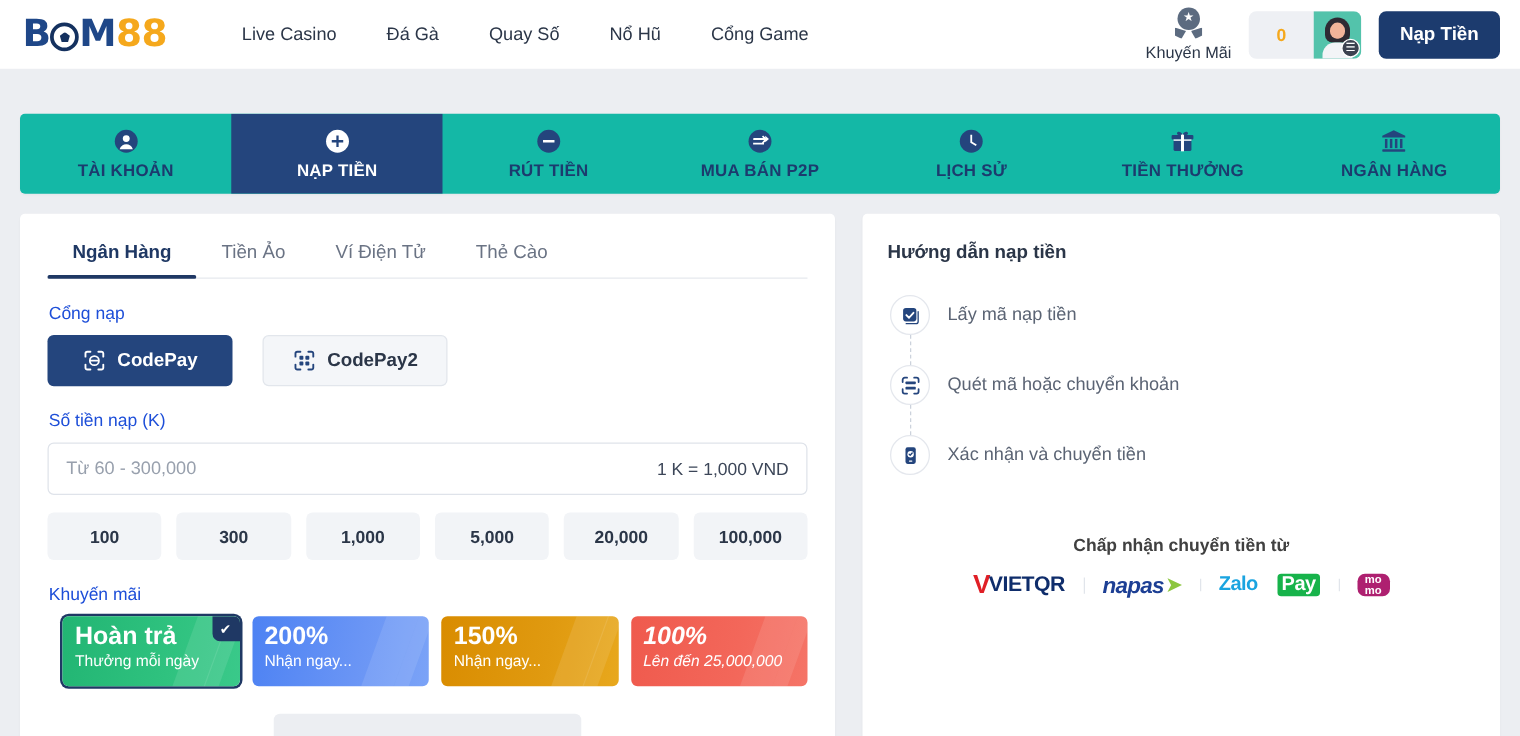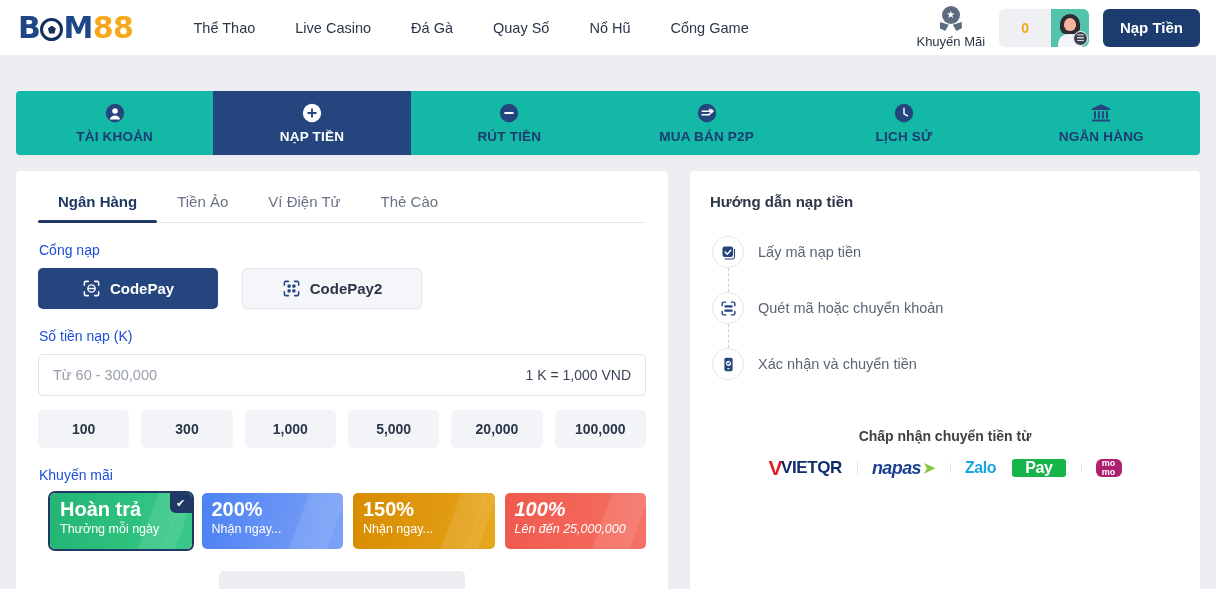--- a/index.html
+++ b/index.html
@@ -210,21 +210,21 @@
 
   .sec-label {
     font-size: 14px; color: #1d4ed8;
     margin: 19px 0 10px 1px;
   }
 
   .gateways { display: flex; gap: 24px; }
   .gw {
     display: flex; align-items: center; justify-content: center;
     gap: 9px;
-    height: 41px; width: 180px;
+    height: 41px; width: 148px;
     border-radius: 5px;
     font-size: 15px; font-weight: 700;
     cursor: pointer;
   }
   .gw.active { background: #24457d; color: #fff; }
   .gw.inactive { background: #f4f6f9; color: #2b3648; border: 1px solid #e2e6ec; font-weight: 600; }
 
   .amount-input {
     margin-top: 9px;
     height: 42px;
@@ -326,40 +326,39 @@
   .paylogo { padding: 0 15px; display: flex; align-items: center; position: relative; }
   .paylogo + .paylogo::before {
     content:""; position:absolute; left:0; top:4px; bottom:4px; width:1px; background:#e1e5eb;
   }
   .lg-vietqr { font-size: 17px; font-weight: 800; color: #0f2d6b; letter-spacing: -0.4px; display:flex; align-items:center; }
   .lg-vietqr .v { color: #e01f26; font-size: 21px; margin-right: -1px; }
   .lg-napas { font-size: 18px; font-weight: 800; color: #1d3f94; font-style: italic; letter-spacing:-0.6px; display:flex; align-items:center; }
   .lg-napas .arrow { color: #8cc63f; margin-left: 2px; font-size: 15px; font-style: normal; }
   .lg-zalo { font-size: 16px; font-weight: 800; letter-spacing:-0.4px; display:flex; align-items:center; }
   .lg-zalo .zalo { color: #1aa4e0; }
-  .lg-zalo .pay { background:#17b34b; color:#fff; border-radius:3px; padding:0 13px; margin-left:16px; }
+  .lg-zalo .pay { background:#17b34b; color:#fff; border-radius:3px; padding:0 3px; margin-left:16px; }
   .lg-momo {
     width: 26px; height: 18px; border-radius: 6px; background:#ae2070;
     color:#fff; font-size:9px; font-weight:800; line-height:9px;
     display:flex; flex-direction:column; align-items:center; justify-content:center;
   }
 </style>
 </head>
 <body>
 
 <div class="header">
   <div class="logo">
     <span class="b">B</span>
     <span class="ball"></span>
     <span class="m">M</span>
     <span class="n88">88</span>
   </div>
 
   <nav class="navmenu">
-    <a href="#">Thể Thao</a>
     <a href="#">Live Casino</a>
     <a href="#">Đá Gà</a>
     <a href="#">Quay Số</a>
     <a href="#">Nổ Hũ</a>
     <a href="#">Cổng Game</a>
   </nav>
 
   <div class="header-right">
     <div class="promo-badge">
       <span class="medal">
@@ -426,20 +425,31 @@
     </div>
 
     <div class="tab">
       <svg class="ic" viewBox="0 0 24 24">
         <circle cx="12" cy="12" r="10" fill="#24457d"></circle>
         <path d="M11.2 6.4h1.6v6.1l4 2.3-.8 1.4-4.8-2.8z" fill="#fff"></path>
       </svg>
       <span class="tlabel">LỊCH SỬ</span>
     </div>
 
+    <div class="tab">
+      <svg class="ic" viewBox="0 0 24 24">
+        <rect x="2.5" y="6.5" width="19" height="4" rx="1" fill="#24457d"></rect>
+        <rect x="4.2" y="10.5" width="15.6" height="10" rx="1.2" fill="#24457d"></rect>
+        <rect x="10.7" y="5.6" width="2.6" height="15.2" fill="#fff"></rect>
+        <path d="M12 6.2C10.6 3 7 3.2 7.2 5.3c.2 1.7 3 1.5 4.8.9z" fill="#24457d"></path>
+        <path d="M12 6.2C13.4 3 17 3.2 16.8 5.3c-.2 1.7-3 1.5-4.8.9z" fill="#24457d"></path>
+        <rect x="4.2" y="10.4" width="15.6" height="1.2" fill="#fff"></rect>
+      </svg>
+      <span class="tlabel">TIỀN THƯỞNG</span>
+    </div>
 
     <div class="tab">
       <svg class="ic" viewBox="0 0 24 24">
         <path d="M12 2.4 22 7.2v1.6H2V7.2z" fill="#24457d"></path>
         <rect x="4.3" y="10" width="2.2" height="8" fill="#24457d"></rect>
         <rect x="8.6" y="10" width="2.2" height="8" fill="#24457d"></rect>
         <rect x="13" y="10" width="2.2" height="8" fill="#24457d"></rect>
         <rect x="17.4" y="10" width="2.2" height="8" fill="#24457d"></rect>
         <rect x="2" y="19" width="20" height="2.2" rx="0.6" fill="#24457d"></rect>
       </svg>

